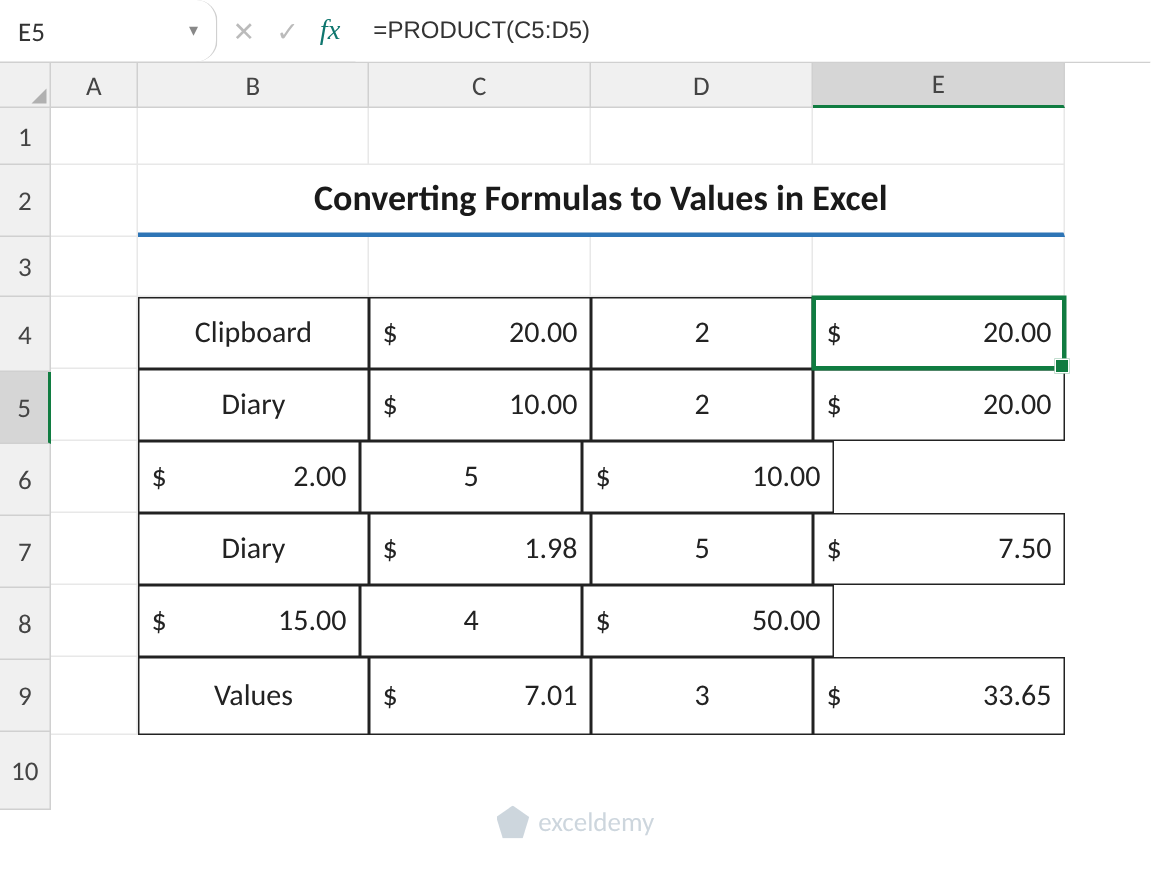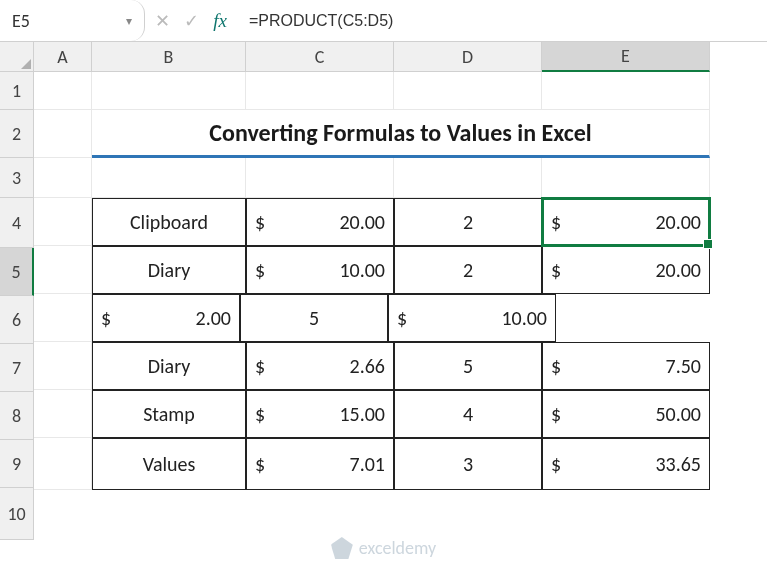--- a/index.html
+++ b/index.html
@@ -298,34 +298,33 @@
                 <span>10.00</span>
               </span>
             </div>
         </div>
         <div class="cell-row">
           <div class="cell col-A row-8"></div>
           <div class="cell col-B row-8 table-cell center">Diary</div>
           <div class="cell col-C row-8 table-cell">
               <span class="currency">
                 <span>$</span>
-                <span>2.66</span>
+                <span>1.98</span>
               </span>
             </div>
           <div class="cell col-D row-8 table-cell center">5</div>
           <div class="cell col-E row-8 table-cell">
               <span class="currency">
                 <span>$</span>
                 <span>7.50</span>
               </span>
             </div>
         </div>
         <div class="cell-row">
           <div class="cell col-A row-9"></div>
-          <div class="cell col-B row-9 table-cell center">Stamp</div>
           <div class="cell col-C row-9 table-cell">
               <span class="currency">
                 <span>$</span>
                 <span>15.00</span>
               </span>
             </div>
           <div class="cell col-D row-9 table-cell center">4</div>
           <div class="cell col-E row-9 table-cell">
               <span class="currency">
                 <span>$</span>

